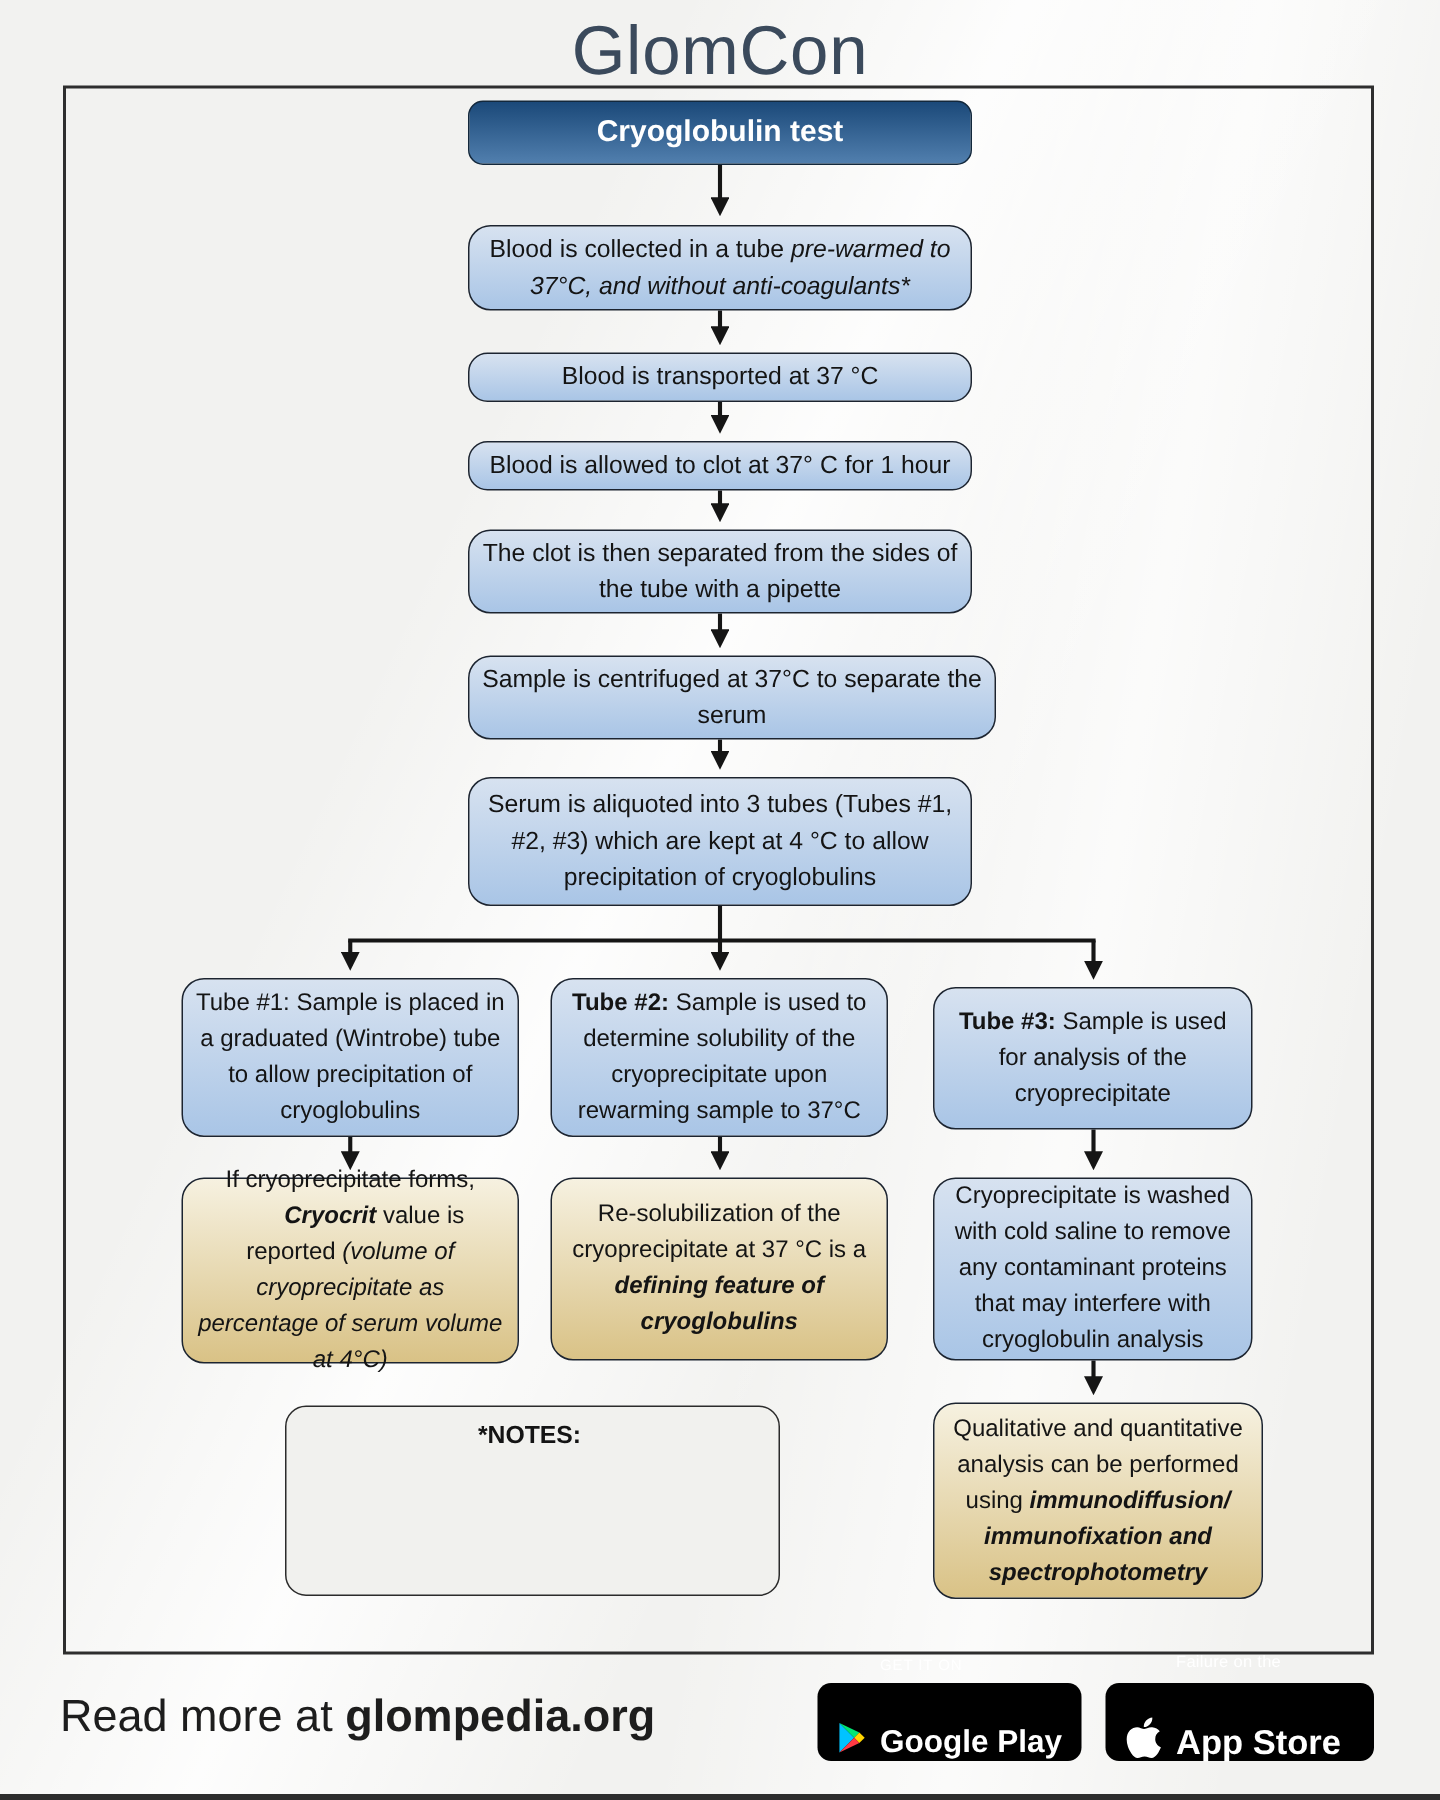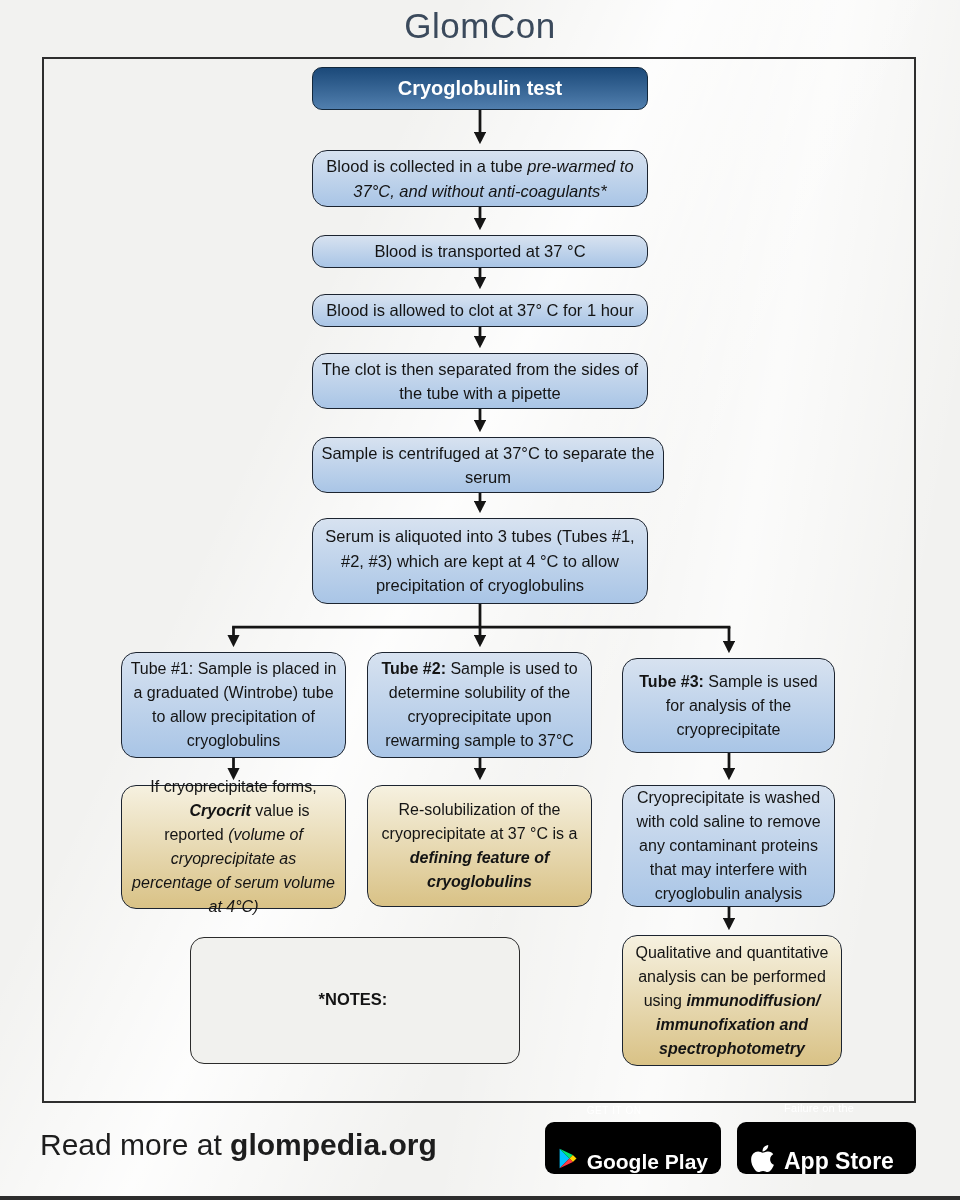--- a/index.html
+++ b/index.html
@@ -6,21 +6,21 @@
   body{
     width:960px;height:1200px;position:relative;overflow:hidden;
     font-family:"Liberation Sans", sans-serif;
     background:
       linear-gradient(115deg, rgba(255,255,255,0) 30%, rgba(255,255,255,.85) 45%, rgba(255,255,255,0) 62%),
       linear-gradient(100deg, rgba(255,255,255,0) 55%, rgba(255,255,255,.7) 72%, rgba(255,255,255,0) 88%),
       #f2f2f0;
   }
   .brand{
     position:absolute;top:6px;left:0;width:960px;text-align:center;
-    font-size:35px;color:var(--brand-text);letter-spacing:.5px;
+    font-size:46px;color:var(--brand-text);letter-spacing:.5px;
   }
   .frame{
     position:absolute;left:42px;top:57px;width:874px;height:1046px;
     border:2px solid #2e2e2e;box-sizing:border-box;z-index:0;
   }
   svg.connectors{position:absolute;left:0;top:0;z-index:1;pointer-events:none;}
   .box{
     position:absolute;display:flex;align-items:center;justify-content:center;
     text-align:center;box-sizing:border-box;z-index:2;
     border:1.6px solid var(--box-border);
@@ -30,21 +30,21 @@
   .branch{font-size:16px;line-height:1.5;}
   .blue{background:linear-gradient(180deg,var(--blue-box-top) 0%,var(--blue-box-bottom) 100%);border-radius:15px;}
   .tan{background:linear-gradient(180deg,var(--tan-box-top) 0%,var(--tan-box-bottom) 100%);border-radius:15px;}
   .title-box{
     background:linear-gradient(180deg,var(--header-box-top) 0%,var(--header-box-bottom) 100%);
     border-radius:10px;color:#ffffff;font-weight:700;font-size:20px;
     border:1.8px solid #13283c;
   }
   .notes-box{
     background:var(--notes-bg);border-radius:14px;border:1.6px solid #2b2b2b;
-    flex-direction:column;align-items:stretch;justify-content:center;
+    flex-direction:row;align-items:stretch;justify-content:center;
     text-align:left;padding:8px 14px 8px 10px;font-size:16.5px;line-height:1.45;
   }
   .notes-title{text-align:center;font-weight:700;margin:0 0 2px 0;}
   .notes-box ul{margin:0;padding-left:24px;}
   .notes-box li{margin:0 0 2px 0;}
   .footer-read{
     position:absolute;left:40px;top:1128px;font-size:30px;color:#1d1d1d;z-index:2;
   }
   .footer-read .site{font-weight:800;}
   .badge{

